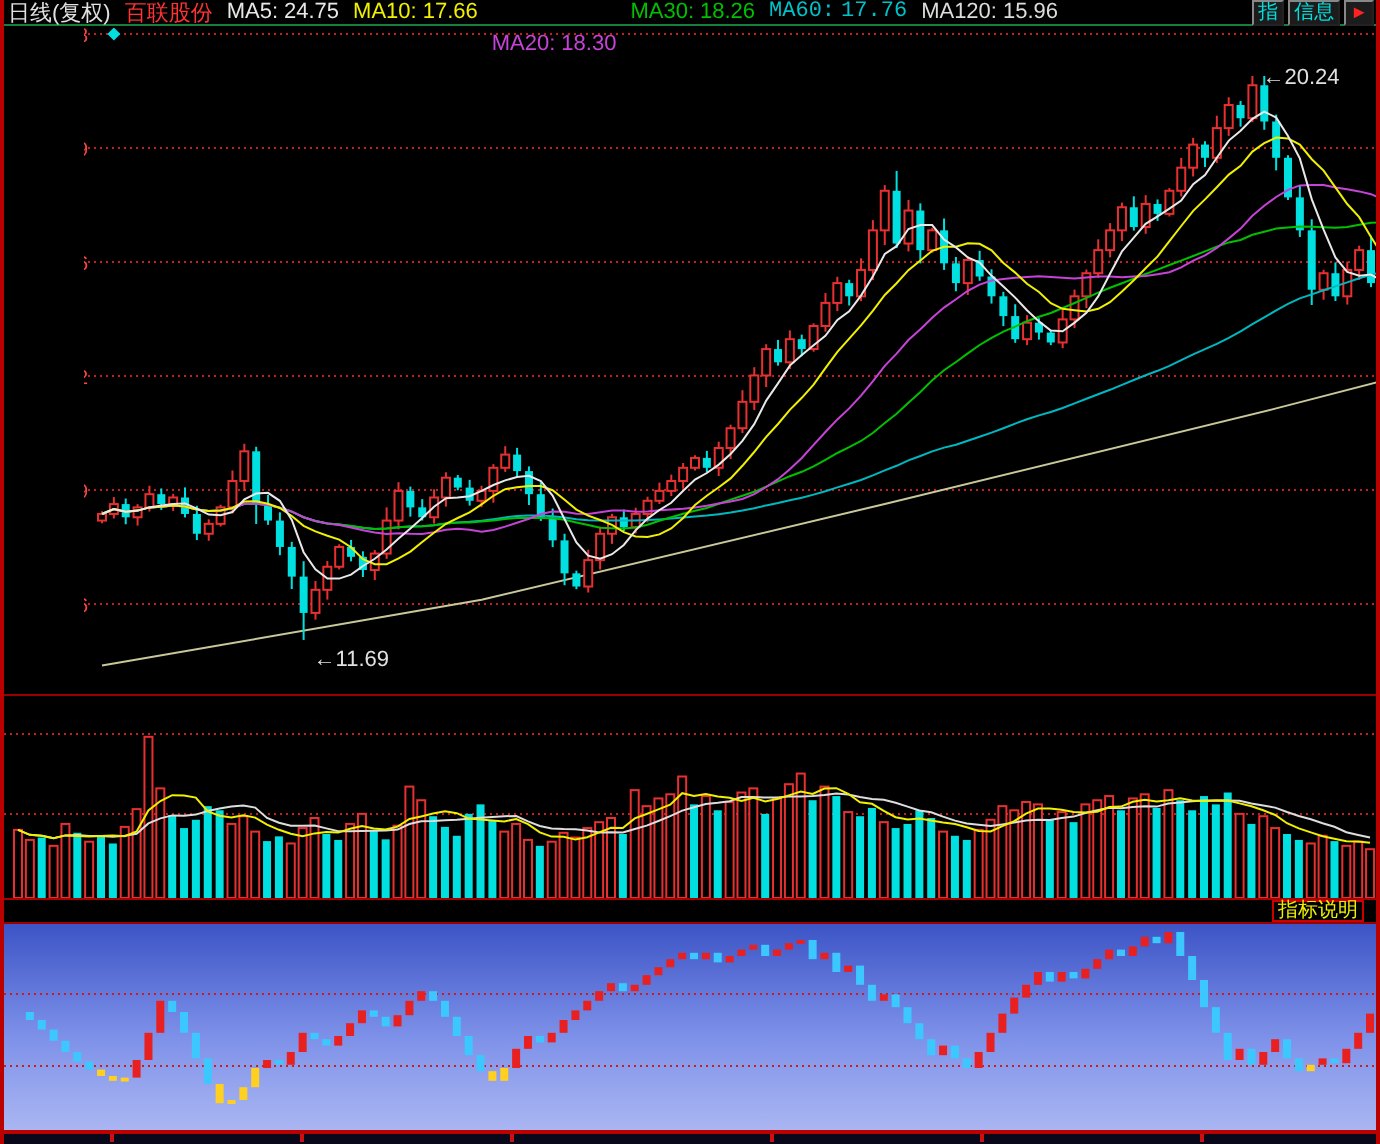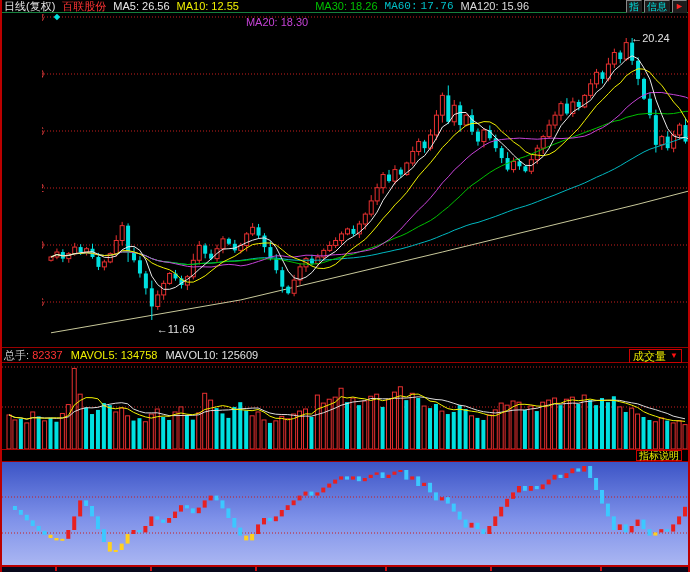--- a/index.html
+++ b/index.html
@@ -42,25 +42,25 @@
 </head>
 <body>
 
 <div id="app">
 
   <div id="titlebar">
     <span class="t-period">日线(复权)</span>
     <span class="t-stock">百联股份</span>
     <span class="ma ma5">
         <span>MA5:</span>
-        <span>26.56</span>
+        <span>24.75</span>
       </span>
     <span class="ma ma10">
         <span>MA10:</span>
-        <span>12.55</span>
+        <span>17.66</span>
       </span>
     <span class="ma ma20">
         <span>MA20:</span>
         <span>18.30</span>
       </span>
     <span class="ma ma30">
         <span>MA30:</span>
         <span>18.26</span>
       </span>
     <span class="ma ma60">
@@ -327,32 +327,20 @@
         <polyline points="9.0,243.0 14.9,240.5 20.9,241.9 26.8,241.3 32.7,239.7 38.6,239.4 44.6,238.7 50.5,239.3 56.4,240.8 62.4,241.5 68.3,241.3 74.2,240.1 80.2,237.9 86.1,237.9 92.0,238.5 97.9,239.8 103.9,241.8 109.8,244.6 115.7,246.5 121.7,247.7 127.6,248.2 133.5,249.0 139.5,249.9 145.4,250.5 151.3,250.3 157.3,249.6 163.2,249.2 169.1,249.1 175.0,248.6 181.0,247.8 186.9,247.2 192.8,246.9 198.8,246.4 204.7,245.6 210.6,244.7 216.5,244.0 222.5,243.7 228.4,243.8 234.3,244.1 240.3,244.8 246.2,245.6 252.1,246.1 258.1,246.3 264.0,246.2 269.9,246.3 275.8,246.2 281.8,246.0 287.7,245.7 293.6,245.3 299.6,244.8 305.5,244.2 311.4,243.8 317.4,243.1 323.3,242.3 329.2,241.3 335.1,240.1 341.1,238.7 347.0,237.5 352.9,236.1 358.9,234.9 364.8,233.3 370.7,231.6 376.7,229.7 382.6,227.9 388.5,226.0 394.4,223.7 400.4,221.2 406.3,218.9 412.2,216.2 418.2,214.0 424.1,211.7 430.0,209.8 436.0,208.4 441.9,206.4 447.8,204.4 453.8,202.3 459.7,200.1 465.6,197.8 471.5,195.6 477.5,193.7 483.4,192.0 489.3,190.0 495.3,187.7 501.2,185.4 507.1,183.1 513.0,180.9 519.0,178.4 524.9,176.0 530.8,173.6 536.8,171.4 542.7,168.9 548.6,166.1 554.6,163.2 560.5,160.6 566.4,157.9 572.4,154.9 578.3,151.7 584.2,148.1 590.1,144.7 596.1,141.2 602.0,137.9 607.9,135.2 613.9,133.2 619.8,131.1 625.7,129.2 631.6,127.2 637.6,125.1 643.5,123.4 649.4,121.9 655.4,120.4 661.3,119.0 667.2,117.5 673.2,116.0 679.1,114.4 685.0,113.0" fill="none" stroke="#00b8c0" stroke-width="1"></polyline>
         <polyline points="9.0,243.0 14.9,240.5 20.9,241.9 26.8,241.3 32.7,239.7 38.6,239.4 44.6,238.7 50.5,239.3 56.4,240.8 62.4,241.5 68.3,241.3 74.2,240.1 80.2,237.9 86.1,237.9 92.0,238.5 97.9,239.8 103.9,241.8 109.8,244.6 115.7,246.5 121.7,247.7 127.6,248.2 133.5,249.0 139.5,249.9 145.4,250.5 151.3,250.3 157.3,249.6 163.2,249.2 169.1,249.1 175.0,248.6 181.0,247.8 186.9,247.3 192.8,247.3 198.8,246.8 204.7,246.2 210.6,245.5 216.5,245.0 222.5,244.9 228.4,245.0 234.3,245.1 240.3,245.9 246.2,247.2 252.1,248.5 258.1,249.9 264.0,250.1 269.9,250.2 275.8,249.7 281.8,248.4 287.7,246.4 293.6,244.6 299.6,242.9 305.5,241.4 311.4,240.0 317.4,237.9 323.3,235.8 329.2,233.9 335.1,231.9 341.1,229.3 347.0,226.7 352.9,224.1 358.9,221.9 364.8,219.2 370.7,215.9 376.7,212.5 382.6,209.6 388.5,206.5 394.4,202.5 400.4,197.5 406.3,192.9 412.2,187.4 418.2,182.0 424.1,176.1 430.0,171.1 436.0,167.0 441.9,162.7 447.8,158.5 453.8,154.9 459.7,151.8 465.6,149.3 471.5,146.6 477.5,144.4 483.4,142.5 489.3,140.0 495.3,137.5 501.2,134.9 507.1,132.3 513.0,129.9 519.0,127.6 524.9,125.3 530.8,123.0 536.8,120.8 542.7,118.5 548.6,116.3 554.6,114.0 560.5,111.7 566.4,109.3 572.4,107.2 578.3,106.0 584.2,103.4 590.1,101.9 596.1,100.3 602.0,99.8 607.9,99.2 613.9,99.4 619.8,99.6 625.7,99.9 631.6,99.5 637.6,98.4 643.5,97.4 649.4,97.2 655.4,96.5 661.3,95.5 667.2,95.0 673.2,94.5 679.1,94.0 685.0,93.6" fill="none" stroke="#00c000" stroke-width="1"></polyline>
         <polyline points="9.0,243.0 14.9,240.5 20.9,241.9 26.8,241.3 32.7,239.7 38.6,239.4 44.6,238.7 50.5,239.3 56.4,240.8 62.4,241.5 68.3,241.3 74.2,240.1 80.2,237.9 86.1,237.9 92.0,238.5 97.9,239.8 103.9,241.8 109.8,244.6 115.7,246.5 121.7,247.7 127.6,248.5 133.5,249.8 139.5,251.1 145.4,252.3 151.3,253.0 157.3,252.6 163.2,252.9 169.1,253.0 175.0,252.1 181.0,250.9 186.9,250.4 192.8,250.9 198.8,251.9 204.7,251.0 210.6,249.3 216.5,247.4 222.5,245.4 228.4,243.0 234.3,241.8 240.3,241.9 246.2,242.9 252.1,243.0 258.1,242.1 264.0,241.2 269.9,241.3 275.8,241.9 281.8,241.8 287.7,241.1 293.6,240.7 299.6,240.4 305.5,239.7 311.4,238.9 317.4,237.8 323.3,236.8 329.2,235.5 335.1,233.1 341.1,229.5 347.0,225.6 352.9,220.6 358.9,215.0 364.8,208.4 370.7,202.0 376.7,195.7 382.6,190.2 388.5,183.8 394.4,176.7 400.4,168.9 406.3,162.8 412.2,156.0 418.2,150.6 424.1,144.9 430.0,139.8 436.0,135.6 441.9,131.4 447.8,128.3 453.8,126.3 459.7,125.5 465.6,124.9 471.5,124.5 477.5,124.1 483.4,124.5 489.3,124.9 495.3,125.2 501.2,124.7 507.1,124.2 513.0,124.2 519.0,124.6 524.9,124.2 530.8,124.0 536.8,123.1 542.7,122.1 548.6,119.7 554.6,116.3 560.5,113.7 566.4,110.0 572.4,105.2 578.3,100.3 584.2,93.9 590.1,88.9 596.1,84.5 602.0,80.9 607.9,78.7 613.9,78.5 619.8,78.5 625.7,79.7 631.6,80.6 637.6,81.7 643.5,83.1 649.4,85.7 655.4,87.7 661.3,89.9 667.2,92.9 673.2,96.0 679.1,98.1 685.0,100.6" fill="none" stroke="#c643d7" stroke-width="1"></polyline>
         <polyline points="9.0,243.0 14.9,240.5 20.9,241.9 26.8,241.3 32.7,239.7 38.6,239.4 44.6,238.7 50.5,239.3 56.4,240.8 62.4,241.5 68.3,241.2 74.2,240.0 80.2,236.7 86.1,236.6 92.0,237.9 97.9,240.0 103.9,244.0 109.8,248.9 115.7,251.7 121.7,253.9 127.6,255.8 133.5,259.6 139.5,265.6 145.4,268.1 151.3,268.1 157.3,265.2 163.2,261.8 169.1,257.0 175.0,252.4 181.0,247.9 186.9,245.0 192.8,242.2 198.8,238.2 204.7,233.9 210.6,230.6 216.5,229.6 222.5,229.0 228.4,229.0 234.3,231.1 240.3,235.9 246.2,240.8 252.1,243.8 258.1,246.0 264.0,248.4 269.9,252.1 275.8,254.2 281.8,254.5 287.7,253.2 293.6,250.2 299.6,245.0 305.5,238.5 311.4,233.9 317.4,229.6 323.3,225.2 329.2,218.9 335.1,212.0 341.1,204.4 347.0,198.0 352.9,190.9 358.9,184.9 364.8,178.3 370.7,170.1 376.7,161.9 382.6,155.3 388.5,148.7 394.4,141.4 400.4,133.5 406.3,127.6 412.2,121.1 418.2,116.2 424.1,111.4 430.0,109.4 436.0,109.4 441.9,107.6 447.8,107.9 453.8,111.2 459.7,117.5 465.6,122.3 471.5,127.9 477.5,132.0 483.4,137.6 489.3,140.4 495.3,141.1 501.2,141.7 507.1,140.4 513.0,137.1 519.0,131.7 524.9,126.1 530.8,120.1 536.8,114.2 542.7,106.6 548.6,99.0 554.6,91.4 560.5,85.7 566.4,79.6 572.4,73.3 578.3,68.9 584.2,61.8 590.1,57.6 596.1,54.8 602.0,55.2 607.9,58.3 613.9,65.6 619.8,71.3 625.7,79.7 631.6,88.0 637.6,94.6 643.5,104.5 649.4,113.7 655.4,120.5 661.3,124.6 667.2,127.6 673.2,126.4 679.1,124.9 685.0,121.5" fill="none" stroke="#f0f000" stroke-width="1"></polyline>
         <polyline points="9.0,243.0 14.9,240.5 20.9,241.9 26.8,241.3 32.7,239.7 38.6,238.7 44.6,238.0 50.5,237.7 56.4,240.3 62.4,243.3 68.3,243.6 74.2,242.0 80.2,235.7 86.1,232.8 92.0,232.4 97.9,236.4 103.9,246.0 109.8,262.1 115.7,270.7 121.7,275.3 127.6,275.3 133.5,273.3 139.5,269.0 145.4,265.4 151.3,260.8 157.3,255.2 163.2,250.2 169.1,245.0 175.0,239.4 181.0,235.1 186.9,234.7 192.8,234.1 198.8,231.4 204.7,228.5 210.6,226.2 216.5,224.5 222.5,223.9 228.4,226.5 234.3,233.8 240.3,245.6 246.2,257.2 252.1,263.8 258.1,265.4 264.0,263.1 269.9,258.5 275.8,251.2 281.8,245.3 287.7,241.0 293.6,237.4 299.6,231.4 305.5,225.8 311.4,222.5 317.4,218.3 323.3,213.0 329.2,206.4 335.1,198.1 341.1,186.3 347.0,177.7 352.9,168.8 358.9,163.5 364.8,158.6 370.7,153.9 376.7,146.0 382.6,141.7 388.5,133.8 394.4,124.3 400.4,113.0 406.3,109.1 412.2,100.5 418.2,98.5 424.1,98.5 430.0,105.8 436.0,109.7 441.9,114.7 447.8,117.3 453.8,123.9 459.7,129.2 465.6,134.8 471.5,141.1 477.5,146.7 483.4,151.3 489.3,151.6 495.3,147.3 501.2,142.4 507.1,134.2 513.0,122.9 519.0,111.7 524.9,104.8 530.8,97.9 536.8,94.2 542.7,90.3 548.6,86.3 554.6,78.1 560.5,73.5 566.4,64.9 572.4,56.3 578.3,51.4 584.2,45.4 590.1,41.8 596.1,44.8 602.0,54.0 607.9,65.2 613.9,85.7 619.8,100.8 625.7,114.7 631.6,122.0 637.6,123.9 643.5,123.3 649.4,126.6 655.4,126.2 661.3,127.2 667.2,131.2 673.2,129.5 679.1,123.3 685.0,116.7" fill="none" stroke="#e8e8e8" stroke-width="1"></polyline>
         <text x="589.2099999999999" y="28" fill="#e0e0e0" font-size="11px">←20.24</text>
         <text x="114.81" y="318.9789999999999" fill="#e0e0e0" font-size="11px">←11.69</text>
       </svg>
   </div>
 
-  <div id="vol-header">
-    <span><span class="v-label">总手:</span>
-    <span class="v-value">82337</span></span>
-    <span class="v-ma5"><span>MAVOL5:</span>
-    <span>134758</span></span>
-    <span class="v-ma10"><span>MAVOL10:</span>
-    <span>125609</span></span>
-    <span id="vol-selector">
-      <span>成交量</span>
-      <span class="arr">▼</span>
-    </span>
-  </div>
 
   <div id="vol-pane">
     <svg id="vol-svg" width="690" height="85">
         <line x1="2" y1="3" x2="687" y2="3" stroke="#c81e1e" stroke-width="1" stroke-dasharray="1 2"></line>
         <line x1="2" y1="43" x2="687" y2="43" stroke="#c81e1e" stroke-width="1" stroke-dasharray="1 2"></line>
         <text x="-3.5" y="8" fill="#ff4444" font-size="10px">7</text>
         <text x="-3.5" y="47" fill="#ff4444" font-size="10px">4</text>
         <rect x="7" y="50.925925925925924" width="4" height="34.074074074074076" fill="#000" stroke="#e83030" stroke-width="1"></rect>
         <rect x="12.93" y="55.96296296296296" width="4" height="29.037037037037038" fill="#000" stroke="#e83030" stroke-width="1"></rect>
         <rect x="18.86" y="54.77777777777778" width="4" height="30.22222222222222" fill="#00e0e0"></rect>

